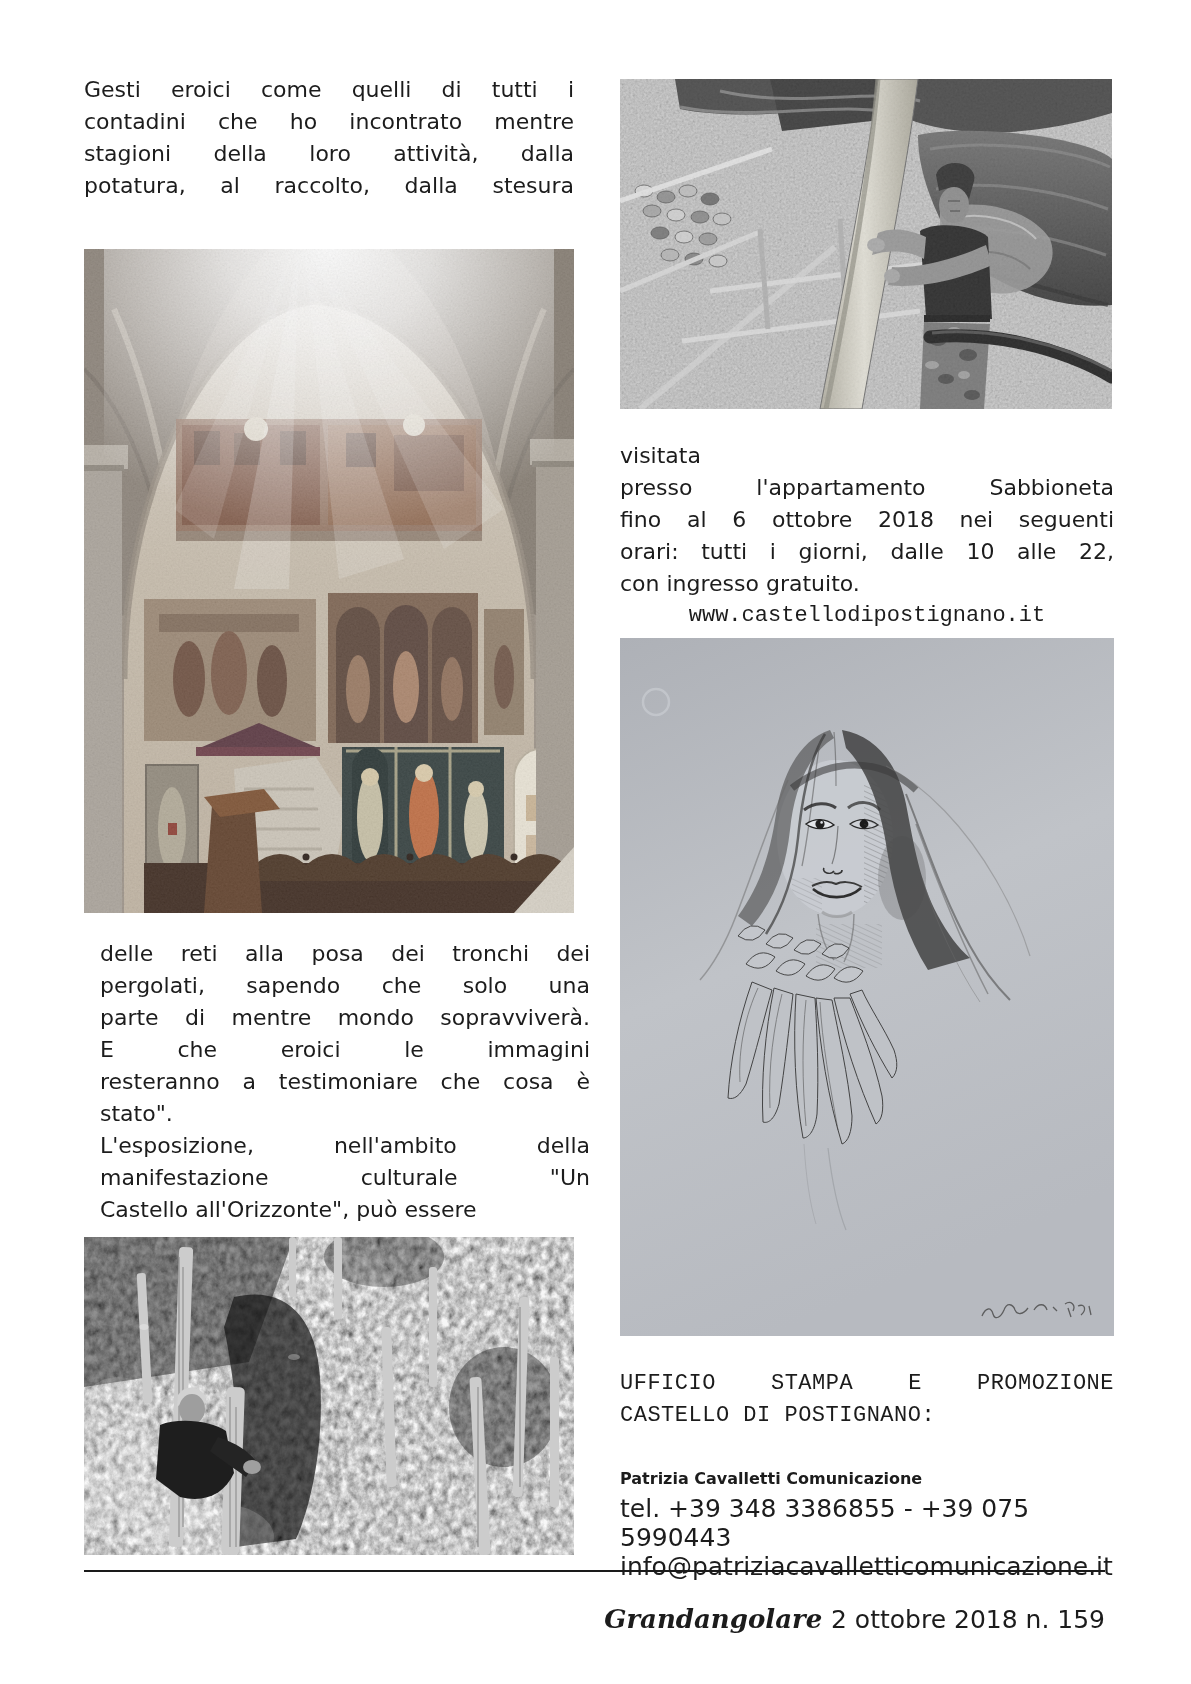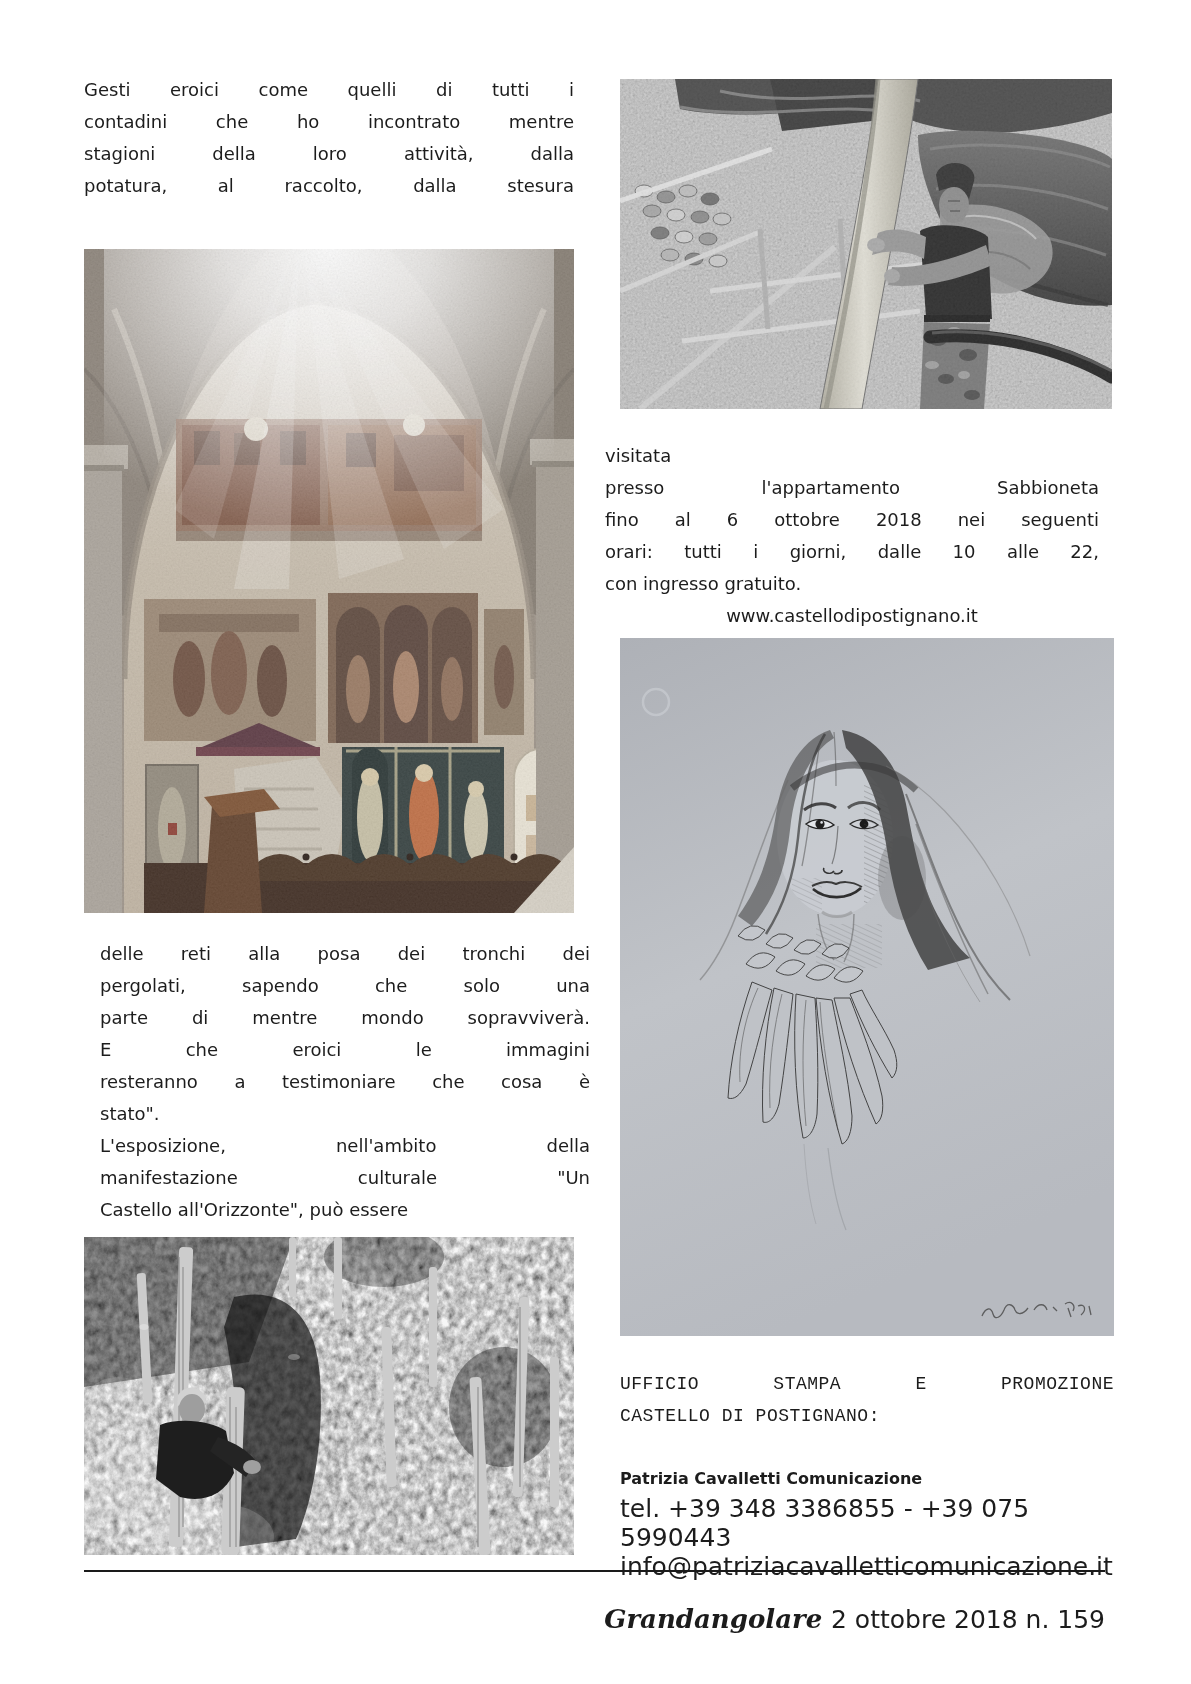--- a/index.html
+++ b/index.html
@@ -1,22 +1,22 @@
 <!DOCTYPE html>
 <html><head>
 <meta charset="utf-8">
 <style>
   html,body{margin:0;padding:0;background:#ffffff;}
   #page{position:relative;width:1191px;height:1684px;background:#ffffff;overflow:hidden;
         font-family:"DejaVu Sans","Liberation Sans",sans-serif;color:#1c1c1c;}
   .abs{position:absolute;}
-  .txtblock{font-size:18px;line-height:32px;color:#1c1c1c;}
+  .txtblock{font-size:22px;line-height:32px;color:#1c1c1c;}
   .ln{display:block;height:32px;white-space:normal;}
   .jl{text-align:justify;text-align-last:justify;}
-  .ctr{text-align:right;text-align-last:center;}
+  .ctr{text-align:right;text-align-last:center;font-family:Liberation Mono, monospace;}
   .caps{letter-spacing:.5px;}
   .contact{font-size:25px;line-height:29px;}
   .contact .name{font-size:16px;font-weight:700;line-height:31px;}
   .rule{background:#1a1a1a;height:2px;}
   .footer{font-size:25px;text-align:right;}
   .footer .mag{font-family:"DejaVu Serif","Liberation Serif",serif;font-weight:700;font-style:italic;font-size:26px;}
   .footer .iss{margin-left:.35em;}
   svg{display:block;}
 </style>
 </head>
@@ -283,21 +283,21 @@
           <ellipse cx="312" cy="286" rx="7" ry="4"></ellipse>
           <ellipse cx="344" cy="296" rx="6" ry="4"></ellipse>
         </g>
 
       <path d="M310,258 C370,252 440,268 492,298" stroke="#1f1f1f" stroke-width="13" fill="none" stroke-linecap="round"></path>
       <path d="M312,254 C370,248 440,264 492,292" stroke="#5a5a5a" stroke-width="3" fill="none" opacity="0.8"></path>
       <rect width="492" height="330" filter="url(#wk-n)" opacity="0.12"></rect>
     </svg>
   </div>
 
-  <div class="abs txtblock" style="left:605px;top:440px;width:494px;">
+  <div class="abs txtblock" style="left:620px;top:440px;width:494px;">
     <span class="ln">visitata</span>
     <span class="ln jl">presso l'appartamento Sabbioneta</span>
     <span class="ln jl">fino al 6 ottobre 2018 nei seguenti</span>
     <span class="ln jl">orari: tutti i giorni, dalle 10 alle 22,</span>
     <span class="ln">con ingresso gratuito.</span>
     <span class="ln ctr">www.castellodipostignano.it</span>
   </div>
 
   <div class="abs" style="left:620px;top:638px;width:494px;height:698px;">
     <svg width="494" height="698" viewBox="0 0 494 698">

